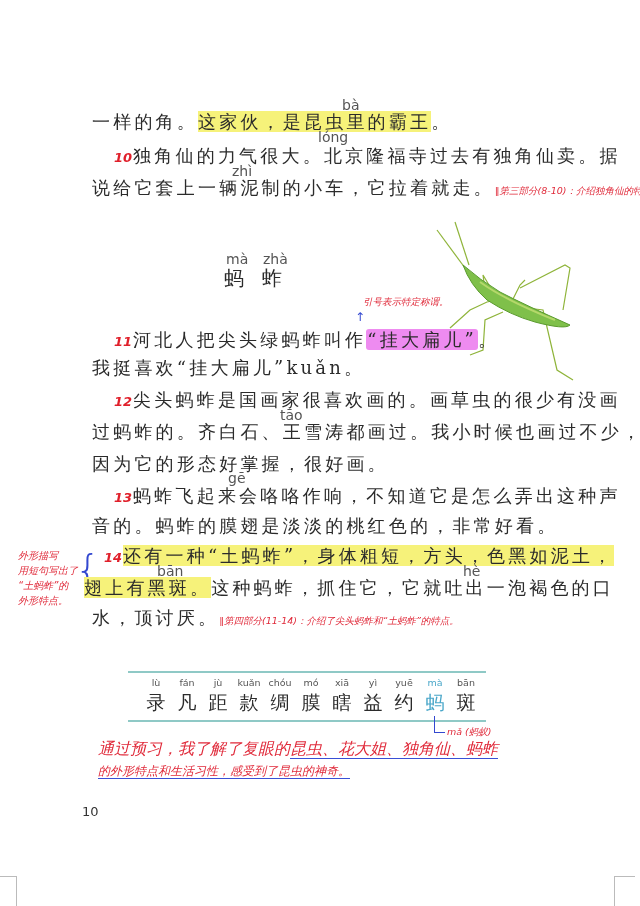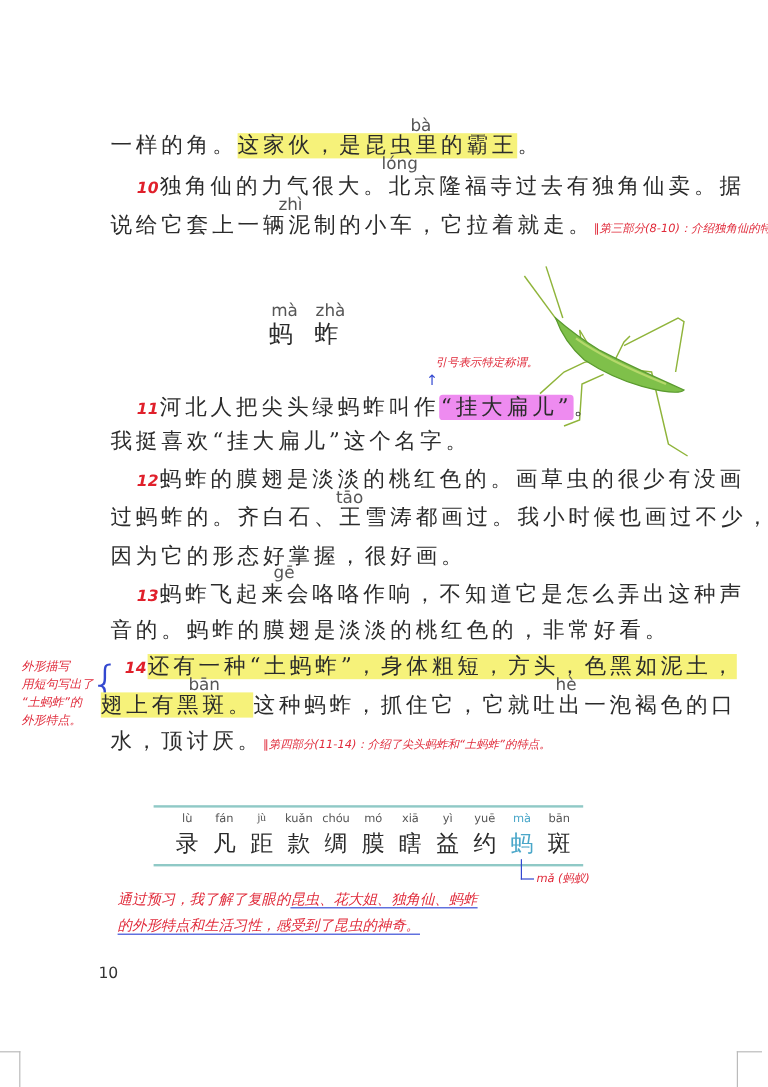--- a/index.html
+++ b/index.html
@@ -60,25 +60,25 @@
   <path d="M55,62 Q80,80 130,100" stroke="#b5d86a" stroke-width="2" fill="none"></path>
 </svg>
 
 <div class="abs hand hand-sm" style="left:363px; top:296px;">引号表示特定称谓。</div>
 <div class="abs blue" style="left:355px; top:310px; font-family:'DejaVu Sans',sans-serif; font-size:12px;">↑</div>
 
 <div class="line" style="left:114px; top:328px;">
   <span class="pnum">11</span><span>河北人把尖头绿蚂蚱叫作</span><span class="hl-pink">“挂大扁儿”</span><span>。</span>
 </div>
 <div class="line" style="left:92px; top:356px;">
-  <span>我挺喜欢“挂大扁儿”这个名字。</span>
+  <span>我挺喜欢“挂大扁儿”kuǎn。</span>
 </div>
 
 <div class="line" style="left:114px; top:388px;">
-  <span class="pnum">12</span><span>蚂蚱的膜翅是淡淡的桃红色的。画草虫的很少有没画</span>
+  <span class="pnum">12</span><span>尖头蚂蚱是国画家很喜欢画的。画草虫的很少有没画</span>
 </div>
 <div class="py" style="left:280px; top:410px;">tāo</div>
 <div class="line" style="left:92px; top:420px;">
   <span>过蚂蚱的。齐白石、王雪涛都画过。我小时候也画过不少，</span>
 </div>
 <div class="line" style="left:92px; top:452px;">
   <span>因为它的形态好掌握，很好画。</span>
 </div>
 
 <div class="py" style="left:228px; top:473px;">gē</div>
@@ -109,21 +109,21 @@
   <span>水，顶讨厌。</span><span class="hand hand-sm">‖第四部分(11-14)：介绍了尖头蚂蚱和“土蚂蚱”的特点。</span>
 </div>
 
 <div class="vocab-line" style="left:128px; top:671px; width:358px;"></div>
 <div class="vocab-line" style="left:128px; top:720px; width:358px;"></div>
 <div>
   <div class="vocab-py" style="left:139px; top:677px;">lù</div>
   <div class="vocab-char" style="left:141px; top:690px;">录</div>
   <div class="vocab-py" style="left:170px; top:677px;">fán</div>
   <div class="vocab-char" style="left:172px; top:690px;">凡</div>
-  <div class="vocab-py" style="left:201px; top:677px;font-family:Liberation Serif, serif;">jù</div>
+  <div class="vocab-py" style="left:201px; top:677px;">jù</div>
   <div class="vocab-char" style="left:203px; top:690px;">距</div>
   <div class="vocab-py" style="left:232px; top:677px;">kuǎn</div>
   <div class="vocab-char" style="left:234px; top:690px;">款</div>
   <div class="vocab-py" style="left:263px; top:677px;">chóu</div>
   <div class="vocab-char" style="left:265px; top:690px;">绸</div>
   <div class="vocab-py" style="left:294px; top:677px;">mó</div>
   <div class="vocab-char" style="left:296px; top:690px;">膜</div>
   <div class="vocab-py" style="left:325px; top:677px;">xiā</div>
   <div class="vocab-char" style="left:327px; top:690px;">瞎</div>
   <div class="vocab-py" style="left:356px; top:677px;">yì</div>
@@ -132,21 +132,21 @@
   <div class="vocab-char" style="left:389px; top:690px;">约</div>
   <div class="vocab-py" style="left:418px; top:677px; color:#4aa7c9;">mà</div>
   <div class="vocab-char" style="left:420px; top:690px; color:#4aa7c9;">蚂</div>
   <div class="vocab-py" style="left:449px; top:677px;">bān</div>
   <div class="vocab-char" style="left:451px; top:690px;">斑</div>
 </div>
 
 <div class="abs" style="left:434px; top:716px; width:10px; height:16px; border-left:1.5px solid #3348d0; border-bottom:1.5px solid #3348d0;"></div>
 <div class="abs hand hand-sm" style="left:447px; top:726px;">mǎ (蚂蚁)</div>
 
-<div class="abs hand" style="left:98px; top:740px; font-size:12px; line-height:18px;">
+<div class="abs hand" style="left:98px; top:740px; font-size:16px; line-height:18px;">
   <span>通过预习，我了解了复眼的</span><span class="underline-blue">昆虫、花大姐、独角仙、蚂蚱</span>
 </div>
 <div class="abs hand" style="left:84px; top:762px; font-size:12px; line-height:18px;margin-left:14px;">
   <span class="underline-blue">的外形特点和生活习性，感受到了昆虫的神奇。</span>
 </div>
 
 <div class="abs" style="left:82px; top:804px; font-family:'DejaVu Sans','Liberation Sans',sans-serif; font-size:13px; color:#333;">10</div>
 
 <div class="corner" style="left:0px; top:876px; width:16px; height:30px; border-width:1px 1px 0 0;"></div>
 <div class="corner" style="left:614px; top:876px; width:20px; height:30px; border-width:1px 0 0 1px;"></div>

